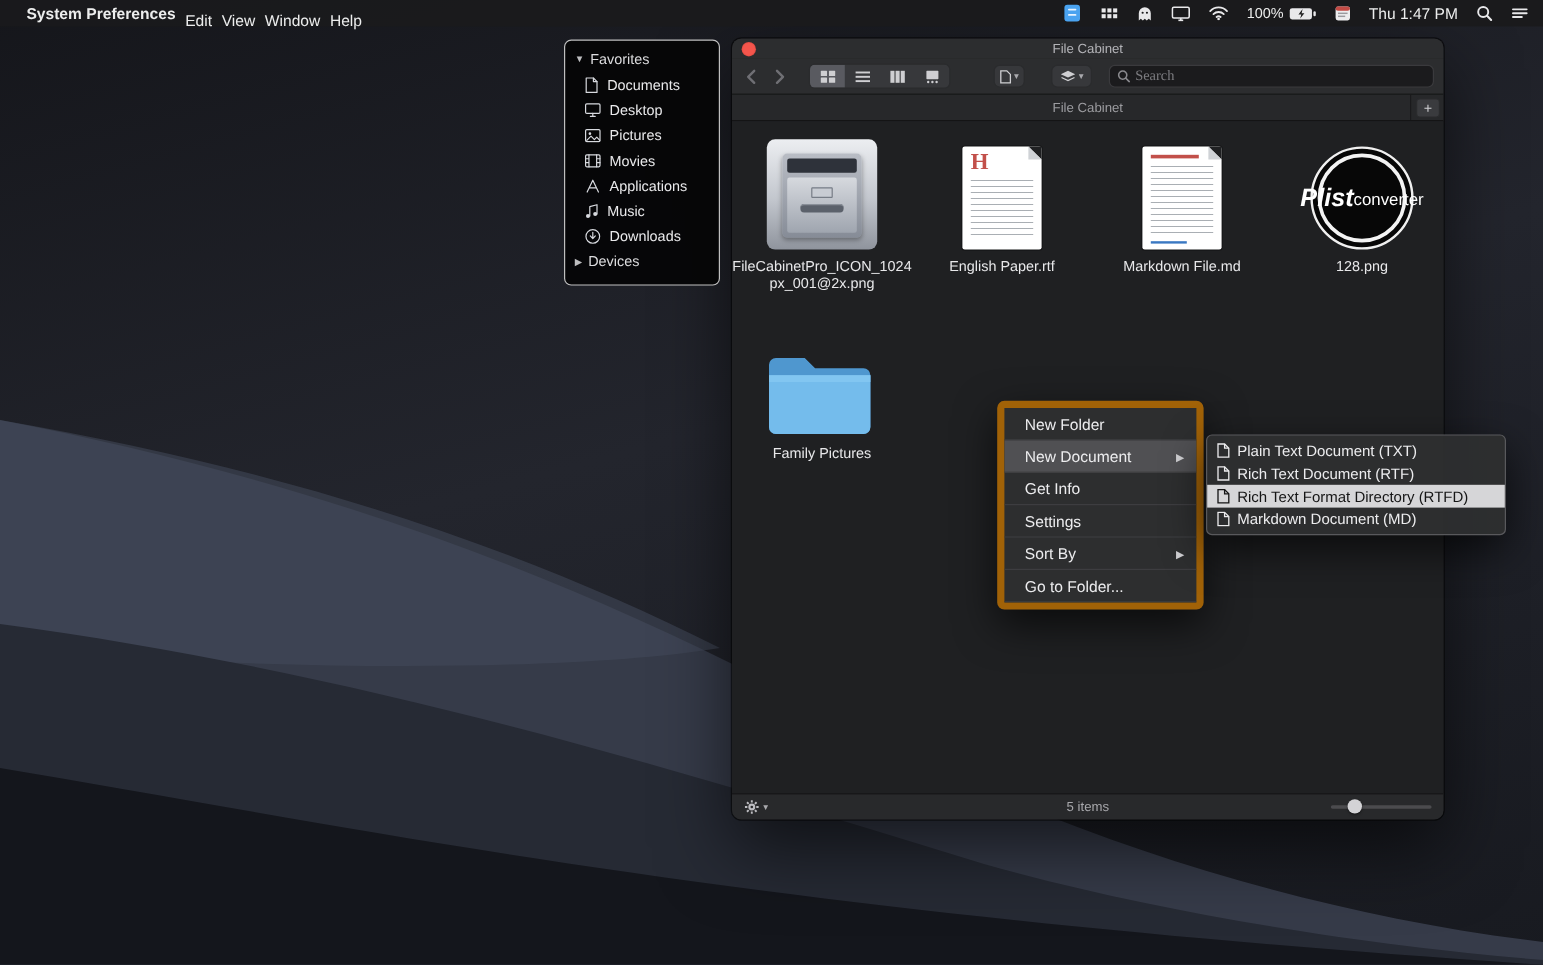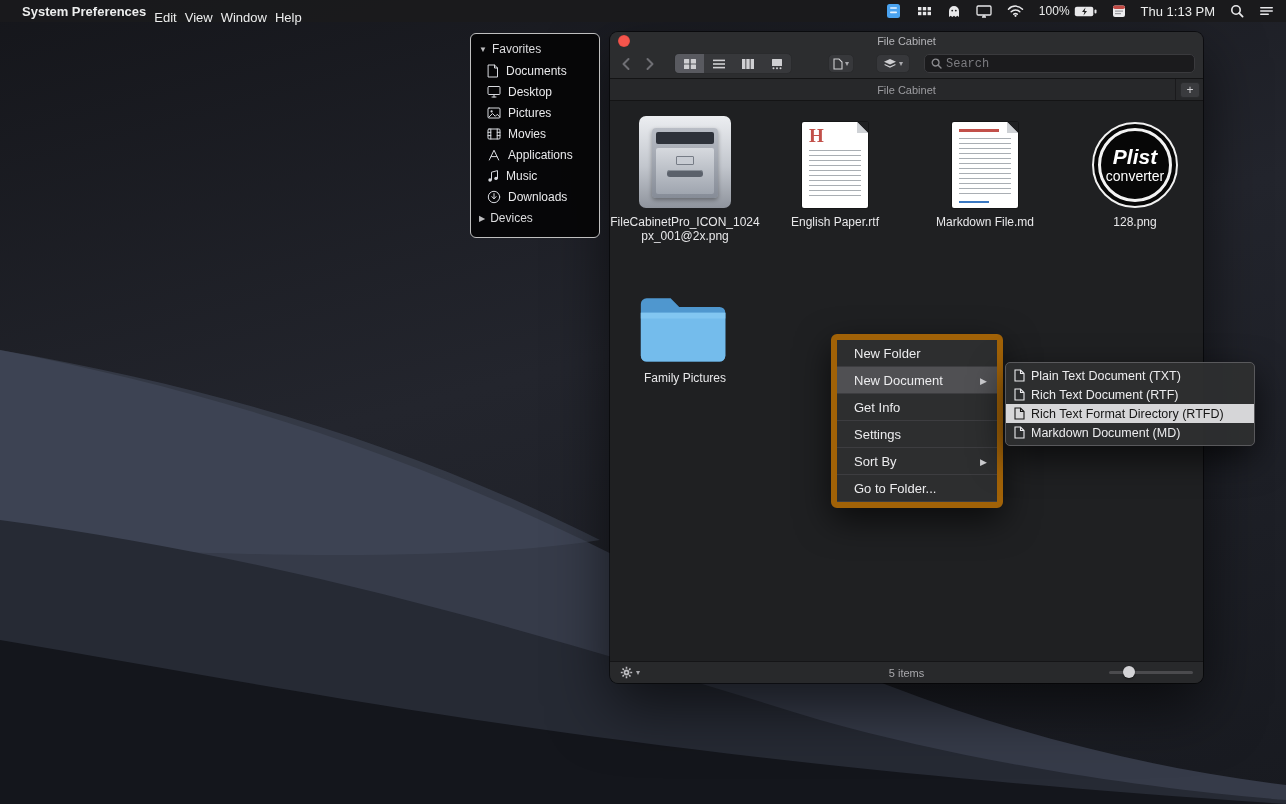--- a/index.html
+++ b/index.html
@@ -45,21 +45,21 @@
   .nav-btn { width:16px; height:20px; display:flex; align-items:center; justify-content:center; }
   .seg { display:flex; background:#37383b; border-radius:5px; overflow:hidden; margin-left:8px; border:1px solid #2a2b2d; }
   .seg-btn { width:29px; height:19px; display:flex; align-items:center; justify-content:center; }
   .seg-btn.active { background:#595a60; }
   .dd-btn { height:19px; min-width:26px; padding:0 4px; background:#37383b; border:1px solid #2a2b2d; border-radius:5px;
     display:flex; align-items:center; justify-content:center; gap:2px; color:#cfcfd2; }
   .dd-caret { font-size:8px; color:#a9a9ad; }
   .searchbox { flex:1; height:19px; margin-left:6px; background:#1b1b1d; border:1px solid #3a3a3d; border-radius:5px;
     display:flex; align-items:center; padding:0 6px; gap:4px; }
   .searchbox input { flex:1; background:transparent; border:none; outline:none; color:#22c55e; font-size:12px;
-    font-family:Liberation Mono, monospace; }
+    font-family:Liberation Serif, serif; }
   .searchbox input::placeholder { color:#7c7c80; }
   .pathbar { height:22px; background:#27282a; border-bottom:1px solid #141415; display:flex; align-items:center;
     position:relative; flex:0 0 auto; }
   .pb-title { position:absolute; left:0; right:0; text-align:center; font-size:11px; color:#9c9ca0; }
   .pb-add { position:absolute; right:3px; top:3px; width:20px; height:16px; background:#3a3b3e; border:1px solid #2a2b2d;
     border-radius:3px; color:#cfcfd2; font-size:12px; line-height:14px; text-align:center; z-index:2; }
   .pb-div { position:absolute; right:27px; top:0; bottom:0; width:1px; background:#1a1a1c; }
 
   .content { flex:1; position:relative; background:#1f2022; overflow:hidden; }
   .files { display:grid; grid-template-columns:repeat(4,150px); row-gap:26px; padding-top:12px; }
@@ -89,21 +89,21 @@
     border-style:solid; border-width:11px 0 0 11px; border-color:transparent transparent transparent #cfd2d6; }
   .drop-cap { position:absolute; left:7px; top:4px; font-family:"Liberation Serif",serif; font-weight:bold;
     font-size:19px; color:#c2504a; line-height:1; }
   .page-lines { position:absolute; left:7px; right:7px; top:28px; bottom:10px;
     background:repeating-linear-gradient(#9aa0a6 0 1px, transparent 1px 5px); opacity:.85; }
   .md-title { position:absolute; left:7px; top:7px; width:40px; height:3px; background:#c2504a; }
   .page-lines.md { top:16px; }
   .md-link { position:absolute; left:7px; bottom:5px; width:30px; height:2px; background:#3a78c2; }
 
   .disc { width:86px; height:86px; border-radius:50%; background:#070707; border:2px solid #f0f0f0; position:relative;
-    display:flex; flex-direction:column; align-items:center; justify-content:center; }
+    display:flex; flex-direction:row; align-items:center; justify-content:center; }
   .disc::before { content:""; position:absolute; inset:4px; border:3px solid #f3f3f3; border-radius:50%; }
   .disc-top { font-weight:bold; font-style:italic; font-size:21px; color:#ffffff; line-height:1; z-index:1; }
   .disc-bot { font-size:14px; color:#ffffff; z-index:1; margin-top:1px; }
 
   .folder { width:96px; height:72px; display:block; }
 
   .statusbar { height:22px; background:#28292b; border-top:1px solid #151517; display:flex; align-items:center;
     position:relative; flex:0 0 auto; }
   .sb-gear { display:flex; align-items:center; gap:3px; margin-left:10px; color:#bdbdc1; z-index:2; }
   .sb-count { position:absolute; left:0; right:0; text-align:center; font-size:11px; color:#a8a8ac; }
@@ -207,21 +207,21 @@
           </svg>
       </span>
       <span>
         <svg width="14" height="14" viewBox="0 0 14 14">
             <rect x="1" y="1.5" width="12" height="11.5" rx="2" fill="#ececee"></rect>
             <rect x="1" y="1.5" width="12" height="3.4" rx="2" fill="#c24a44"></rect>
             <rect x="3" y="6.5" width="8" height="1.2" fill="#9a9a9e"></rect>
             <rect x="3" y="9" width="6" height="1.2" fill="#9a9a9e"></rect>
           </svg>
       </span>
-      <span class="mb-clock">Thu 1:13 PM</span>
+      <span class="mb-clock">Thu 1:47 PM</span>
       <span>
         <svg width="14" height="14" viewBox="0 0 14 14">
             <circle cx="6" cy="6" r="4.2" fill="none" stroke="#e8e8ea" stroke-width="1.6"></circle>
             <path d="M9.2,9.2 L12.6,12.6" stroke="#e8e8ea" stroke-width="1.8" stroke-linecap="round"></path>
           </svg>
       </span>
       <span>
         <svg width="15" height="12" viewBox="0 0 15 12">
             <g fill="#e8e8ea">
               <rect x="1" y="2" width="13" height="1.6" rx="0.8"></rect>

